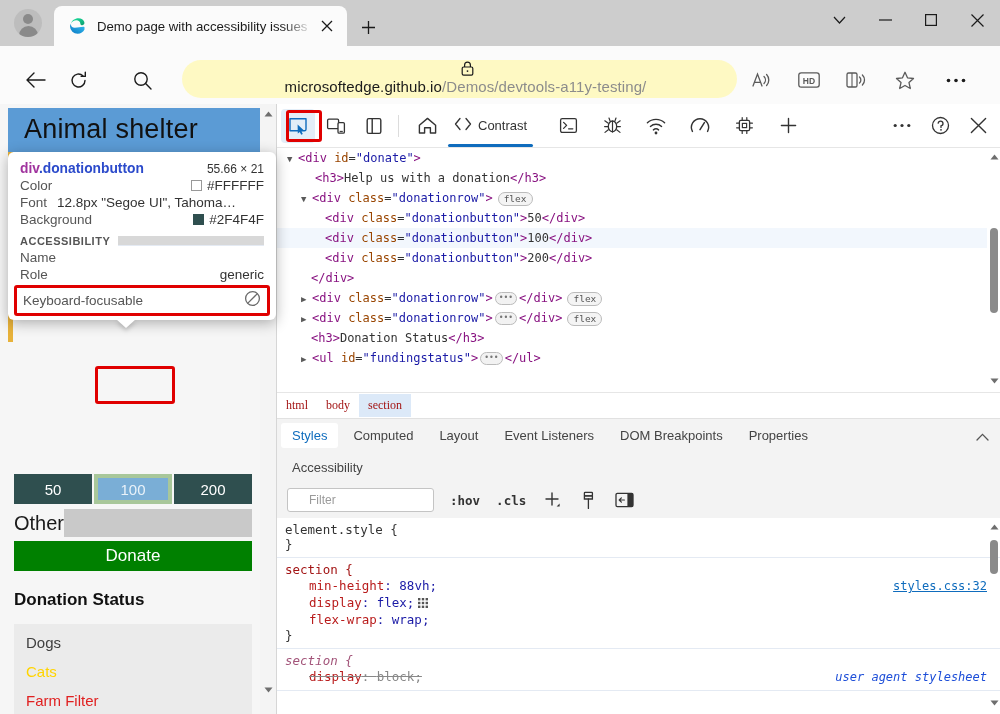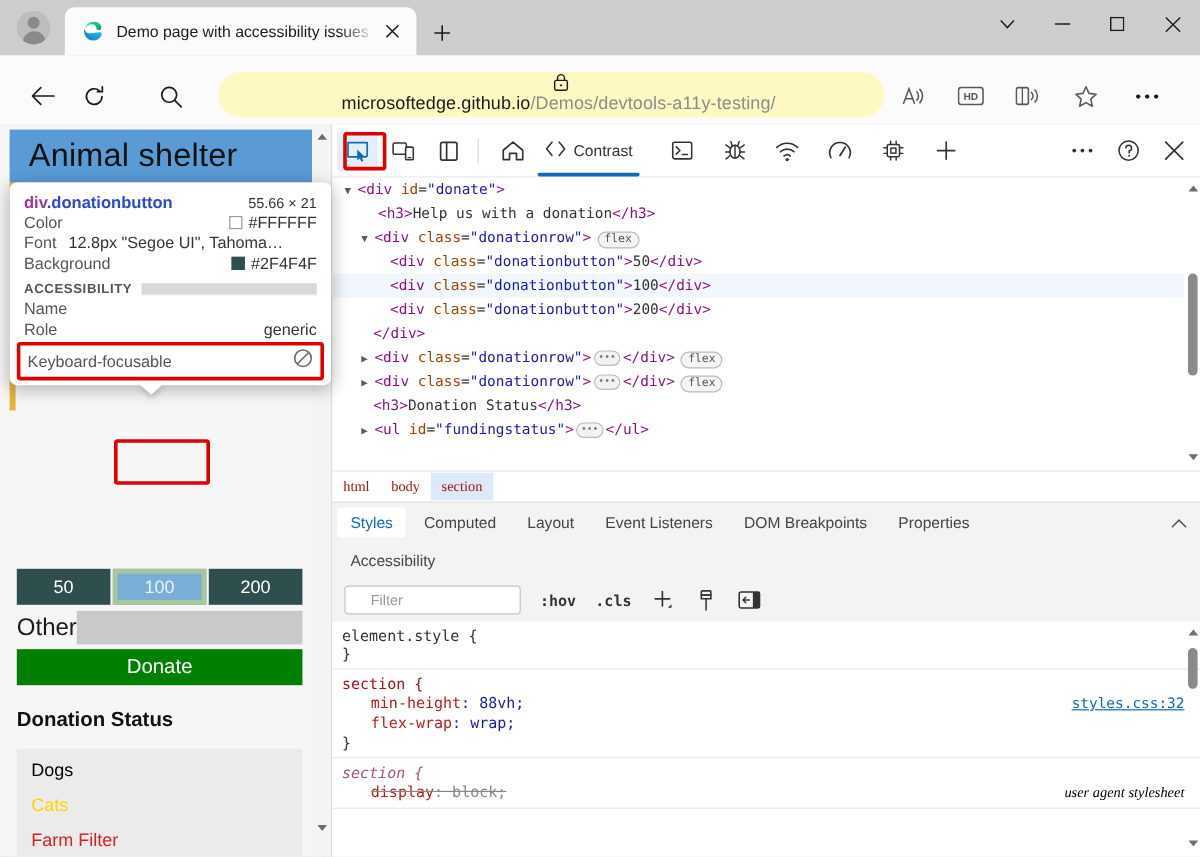--- a/index.html
+++ b/index.html
@@ -132,21 +132,21 @@
   .filterbox span { font-size:12px; color:#9a9a9a; }
   .fb-btn { font-family:"DejaVu Sans Mono", monospace; font-size:12.5px; font-weight:bold; color:#333; margin-left:16px; }
   .fb-ico { margin-left:16px; width:20px; height:20px; display:flex; align-items:center; justify-content:center; }
 
   .rules { position:absolute; left:0; top:36px; width:724px; bottom:0; background:#fff; overflow:hidden; font-family:"DejaVu Sans Mono", monospace; font-size:12.5px; }
   .rule { border-bottom:1px solid #e4eaf3; padding:4px 0 5px 8px; position:relative; }
   .rule .sel-line { color:#333; }
   .rule .selname { color:#a31515; }
   .rule.ua .selname, .rule.ua .sel-line { font-style:italic; color:#a3557a; }
   .rule .origin { position:absolute; right:14px; top:5px; font-size:12px; color:#0f6cbd; text-decoration:underline;margin-top:16px; }
-  .rule.ua .origin { color:#000000; text-decoration:none; font-style:italic;font-family:Liberation Serif, serif; }
+  .rule.ua .origin { color:#1d4ed8; text-decoration:none; font-style:italic; }
   .decl { padding-left:24px; color:#1a1aa6; line-height:17px; }
   .decl .prop { color:#b91c1c; }
   .decl.strike { text-decoration:line-through; color:#888; }
   .flexico { display:inline-block; width:10px; height:10px; vertical-align:-1px; margin-left:4px; }
   .rules-sb { position:absolute; right:0; top:0; width:14px; bottom:0; }
   .rules-sb .thumb { position:absolute; left:3px; top:22px; width:8px; height:34px; background:#8a8a8a; border-radius:4px; }
   .rules-sb .arw { position:absolute; left:0; width:14px; height:14px; display:flex; align-items:center; justify-content:center; }
 </style>
 </head>
 <body>
@@ -292,21 +292,21 @@
 
     <div class="otherrow">
       <div class="otherlbl">Other</div>
       <input class="otherinput" type="text" value="" style="">
     </div>
 
     <div class="donate">Donate</div>
     <div class="dstatus">Donation Status</div>
 
     <ul class="statuslist">
-      <li style="color:#000000">Dogs</li>
+      <li style="color:#404040">Dogs</li>
       <li style="color:#ffd400">Cats</li>
       <li style="color:#e02020">Farm Filter</li>
 
     </ul>
 
     <div class="pg-sb">
       <div class="arw up">
         <svg width="9" height="6" viewBox="0 0 9 6">
             <path d="M0.5 5.5 L4.5 0.5 L8.5 5.5 Z" fill="#6e6e6e"></path>
           </svg>
@@ -581,20 +581,31 @@
       <div class="rules">
         <div class="rule">
           <div class="sel-line">element.style {</div>
           <div class="sel-line">}</div>
         </div>
 
         <div class="rule">
           <div class="sel-line"><span class="selname">section {</span></div>
           <a class="origin">styles.css:32</a>
           <div class="decl"><span class="prop">min-height</span>: <span>88vh;</span></div>
+          <div class="decl"><span class="prop">display</span>: <span>flex;</span><span class="flexico"><svg width="10" height="10" viewBox="0 0 10 10">
+                  <rect x="0" y="0" width="2.4" height="2.4" fill="#555"></rect>
+                  <rect x="3.8" y="0" width="2.4" height="2.4" fill="#555"></rect>
+                  <rect x="7.6" y="0" width="2.4" height="2.4" fill="#555"></rect>
+                  <rect x="0" y="3.8" width="2.4" height="2.4" fill="#555"></rect>
+                  <rect x="3.8" y="3.8" width="2.4" height="2.4" fill="#555"></rect>
+                  <rect x="7.6" y="3.8" width="2.4" height="2.4" fill="#555"></rect>
+                  <rect x="0" y="7.6" width="2.4" height="2.4" fill="#555"></rect>
+                  <rect x="3.8" y="7.6" width="2.4" height="2.4" fill="#555"></rect>
+                  <rect x="7.6" y="7.6" width="2.4" height="2.4" fill="#555"></rect>
+                </svg></span></div>
           <div class="decl"><span class="prop">flex-wrap</span>: <span>wrap;</span></div>
           <div class="sel-line">}</div>
         </div>
 
         <div class="rule ua">
           <div class="sel-line"><span class="selname">section {</span></div>
           <span class="origin">user agent stylesheet</span>
           <div class="decl strike"><span class="prop">display</span>: <span>block;</span></div>
         </div>
 

